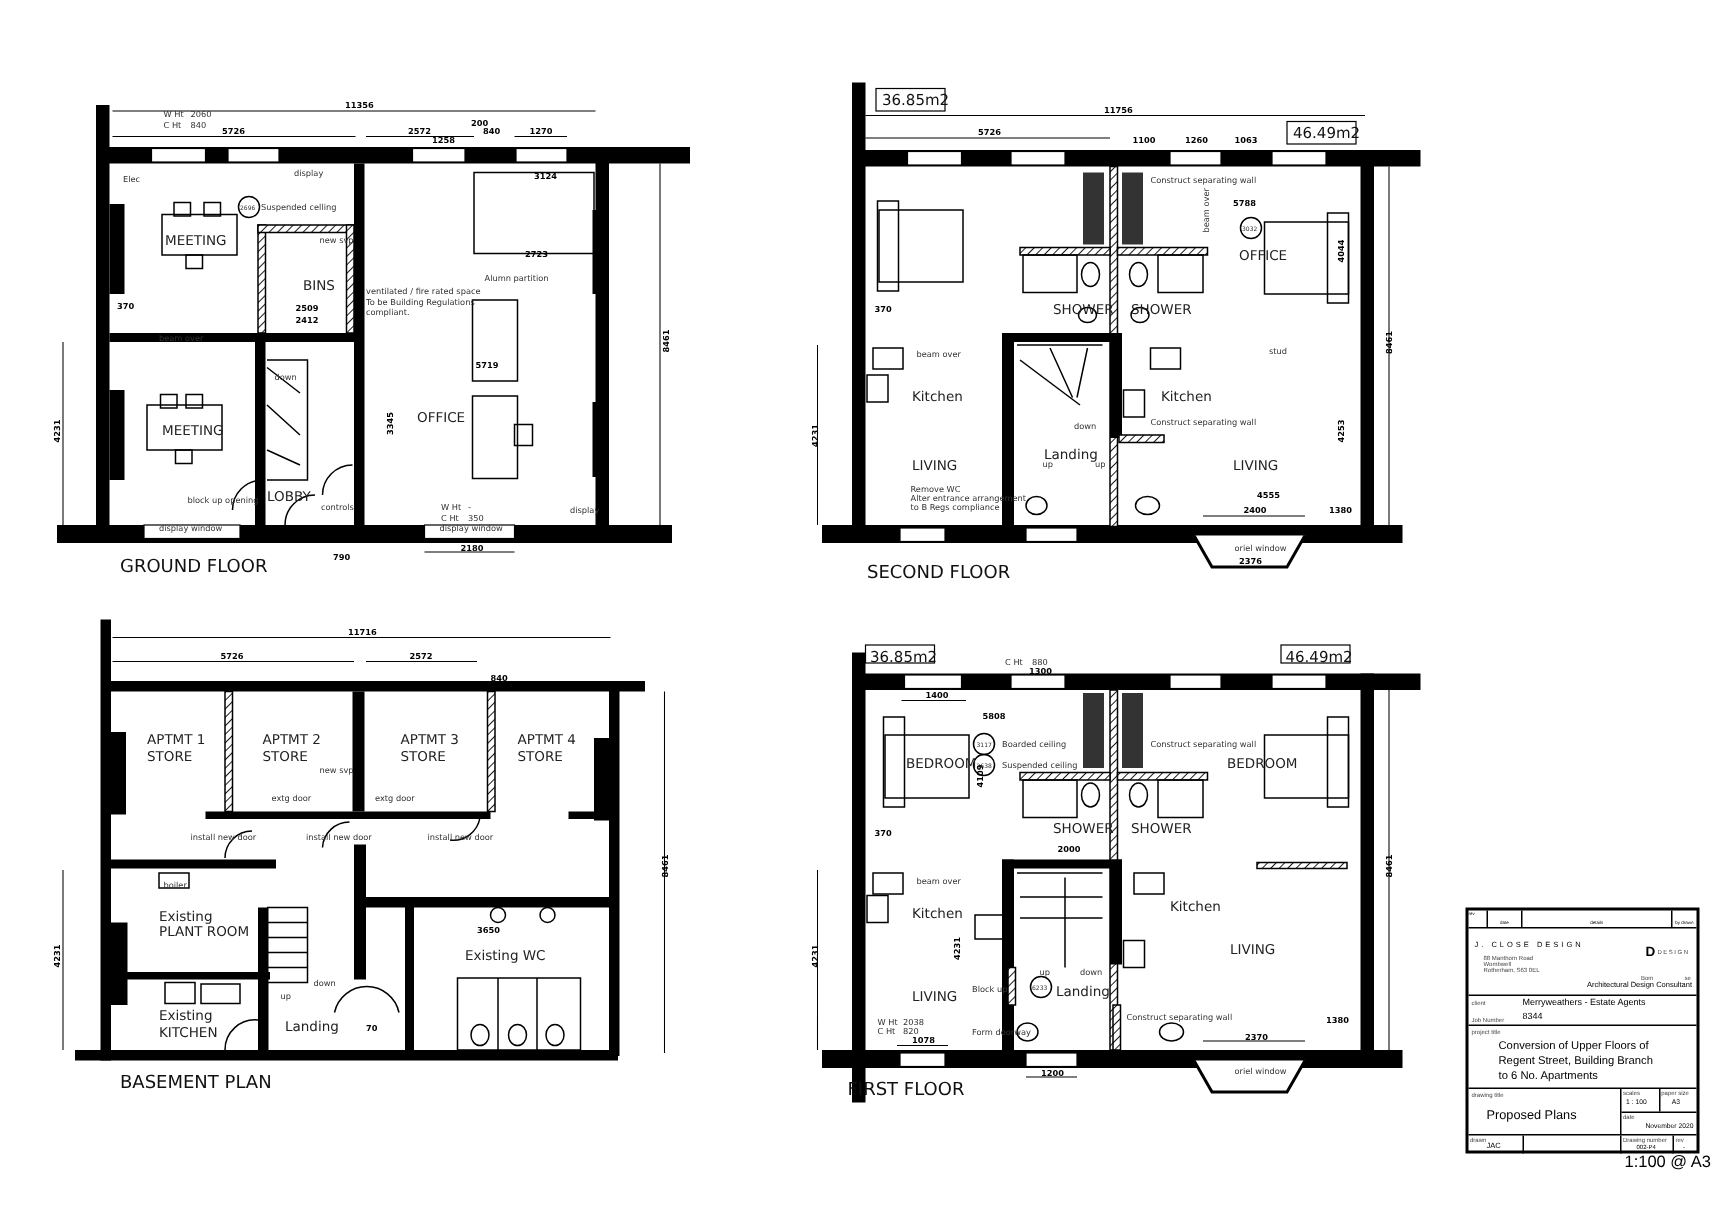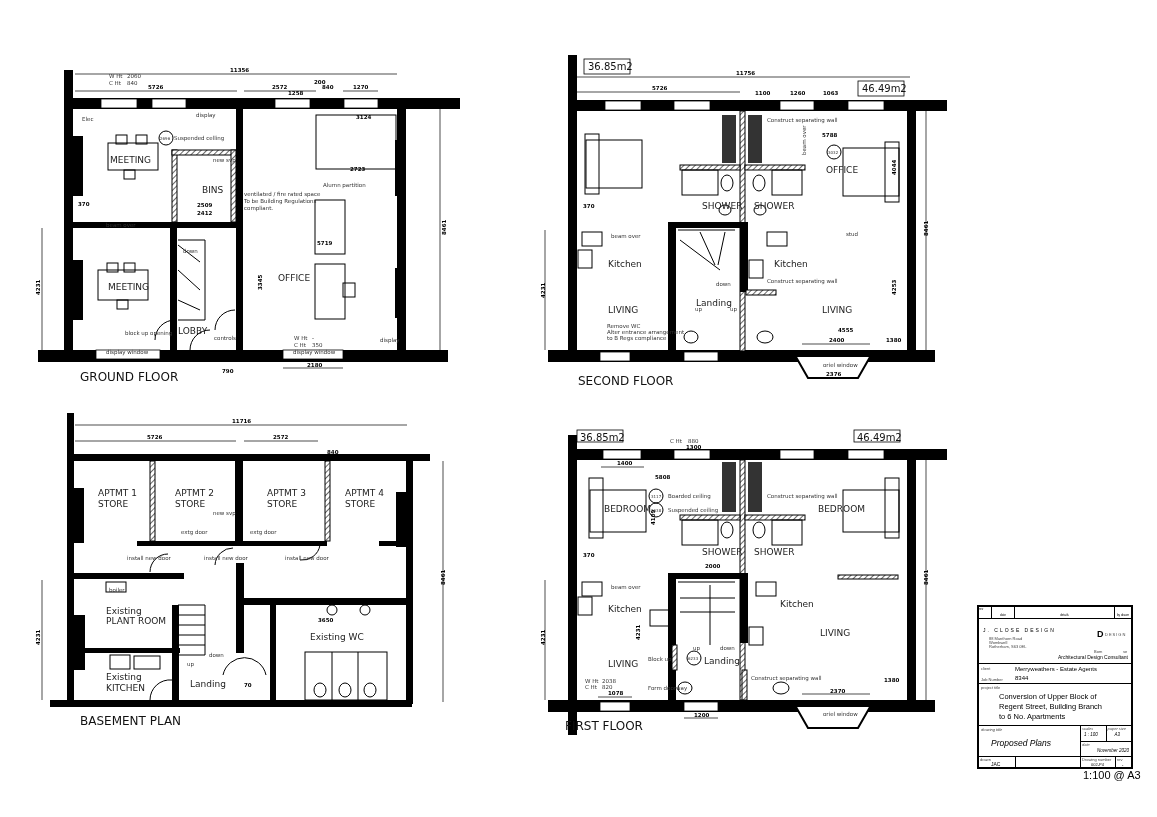--- a/index.html
+++ b/index.html
@@ -423,26 +423,26 @@
   </div>
   <div class="tb-row" style="height:20px;">
     <div class="tiny" style="left:2px;top:2px;">client</div>
     <div style="position:absolute;left:36px;top:2px;font-size:6px;">Merryweathers - Estate Agents</div>
     <div class="tiny" style="left:2px;top:13px;">Job Number</div>
     <div style="position:absolute;left:36px;top:11px;font-size:6px;">8344</div>
   </div>
   <div class="tb-row" style="height:42px;">
     <div class="tiny" style="left:2px;top:1px;">project title</div>
     <div style="position:absolute;left:20px;top:8px;font-size:7.5px;line-height:10px;">
-      <div>Conversion of Upper Block of</div>
+      <div>Conversion of Upper Floors of</div>
       <div>Regent Street, Building Branch</div>
       <div>to 6 No. Apartments</div>
     </div>
   </div>
-  <div class="tb-row" style="height:31px;display:flex;font-style:italic;">
+  <div class="tb-row" style="height:31px;display:flex;">
     <div style="flex:1;position:relative;border-right:1px solid #000;">
       <div class="tiny" style="left:2px;top:1px;">drawing title</div>
       <div style="position:absolute;left:12px;top:12px;font-size:8.5px;">Proposed Plans</div>
     </div>
     <div style="width:50px;position:relative;">
       <div style="height:15px;display:flex;border-bottom:1px solid #000;">
         <div style="flex:1;border-right:1px solid #000;position:relative;">
           <div class="tiny" style="left:1px;top:0;">scales</div>
           <div style="position:absolute;left:3px;top:6px;font-size:4.5px;">1 : 100</div>
         </div>

